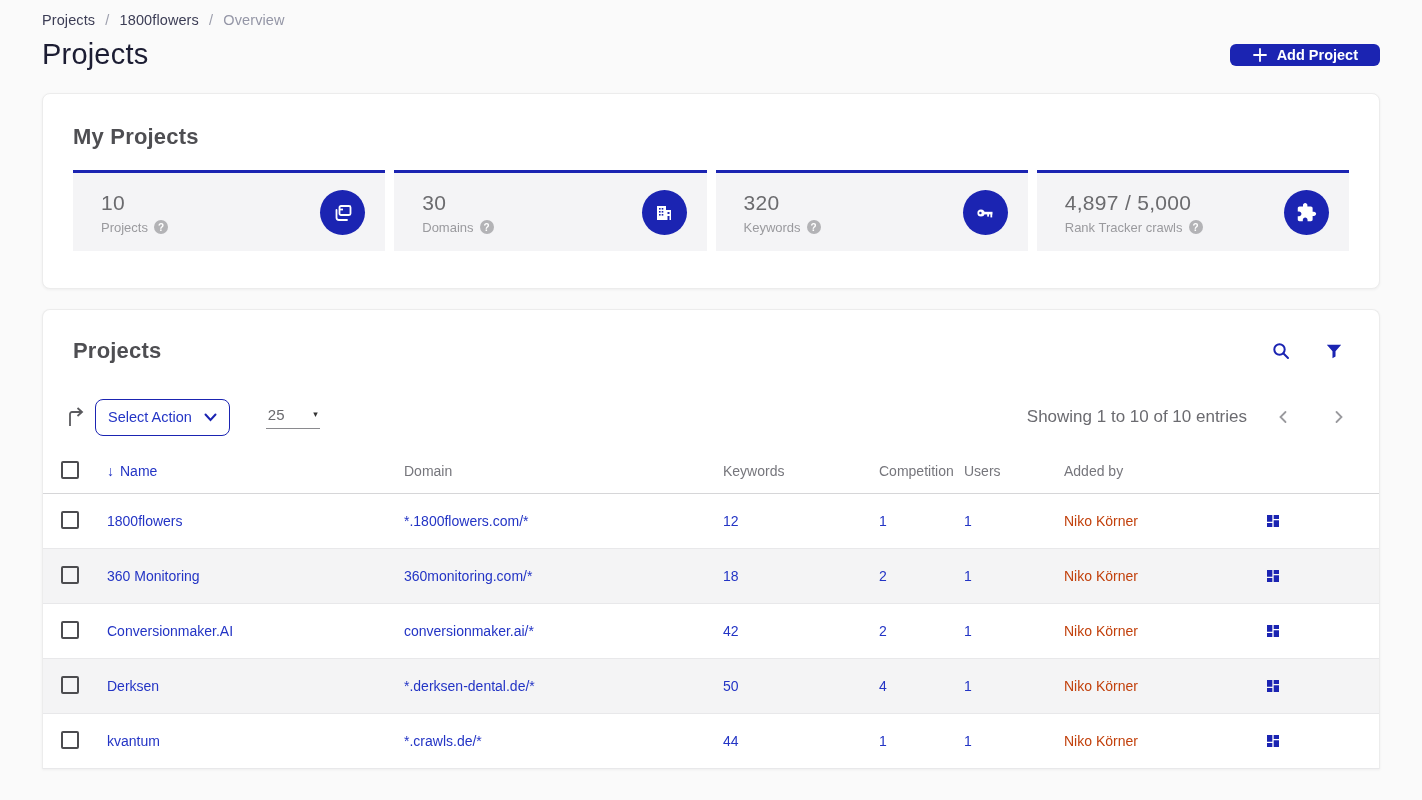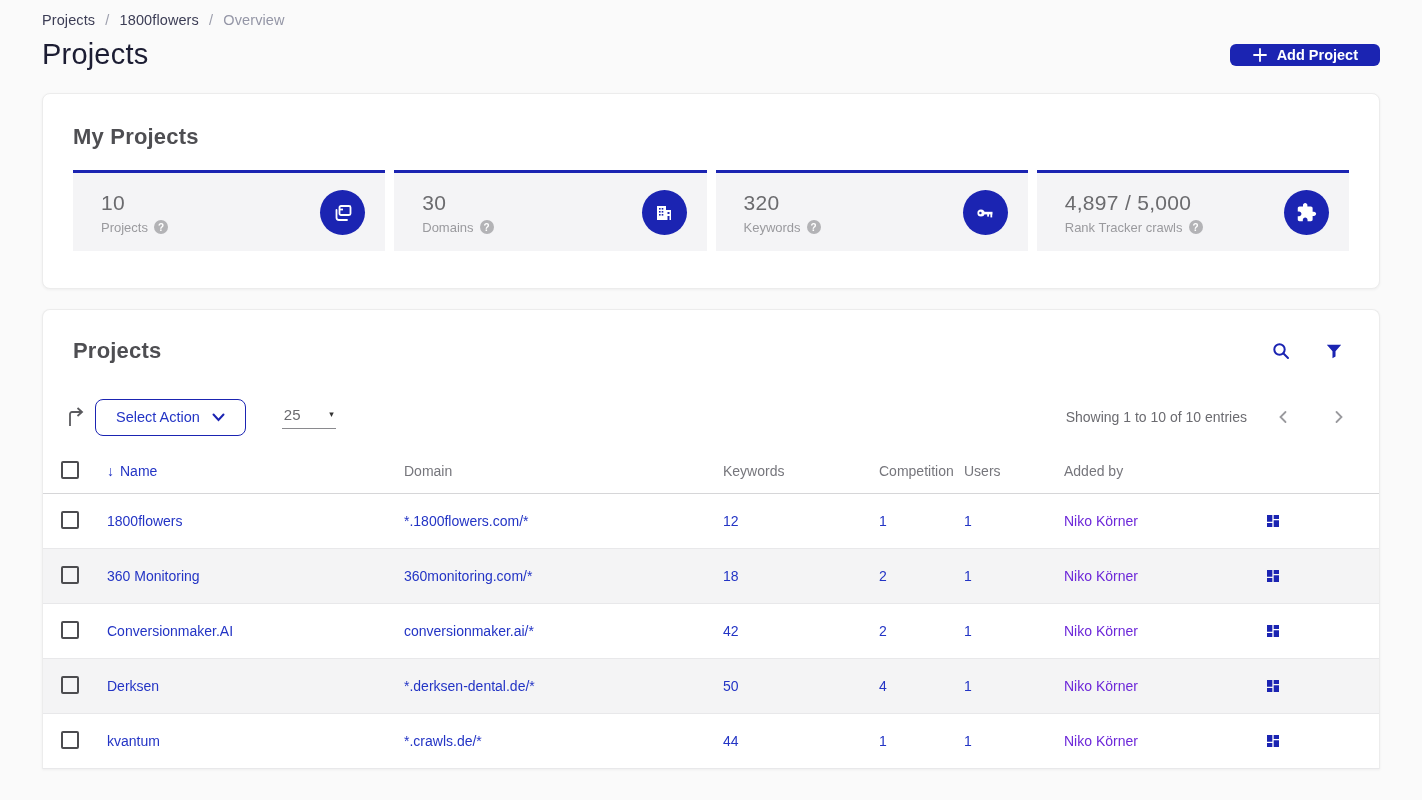--- a/index.html
+++ b/index.html
@@ -60,30 +60,30 @@
   .head-icons { display:flex; align-items:center; gap:30px; }
   .icon-btn { background:none; border:none; cursor:pointer; padding:2px; display:flex; }
 
   
   .toolbar { display:flex; align-items:center; margin-top:34px; padding:0 30px 0 22px; height:38px; }
   .export-btn { background:none; border:none; cursor:pointer; display:flex; margin-right:8px; }
   .select-action {
     display:flex; align-items:center; gap:12px;
     border:1.5px solid #1b24b2; border-radius:8px; background:#fff;
     color:#2334c5; font-size:14.5px; font-weight:500; font-family:inherit;
-    padding:0 20px; height:37px; cursor:pointer;
+    padding:0 12px; height:37px; cursor:pointer;
   }
   .page-size {
     display:flex; align-items:center; justify-content:space-between;
     width:54px; margin-left:36px; padding:0 2px 5px 2px;
     border-bottom:1px solid #8a8a8e; color:#6a6a6e; font-size:15px; cursor:pointer;
   }
   .page-size .tri { font-size:9px; color:#333; }
   .toolbar-right { margin-left:auto; display:flex; align-items:center; }
-  .showing-text { font-size:14px; color:#6b6b70;margin-left:24px; }
+  .showing-text { font-size:17px; color:#6b6b70;margin-left:24px; }
   .pager-btn { background:none; border:none; cursor:pointer; display:flex; padding:4px; }
   .pager-prev { margin-left:26px; }
   .pager-next { margin-left:36px; }
 
   
   .table { margin-top:13px; }
   .tr {
     display:grid;
     grid-template-columns:64px 297px 319px 156px 85px 100px 199px 1fr;
     align-items:center;
@@ -92,21 +92,21 @@
   .th-name { color:#2334c5; display:flex; align-items:center; gap:6px; cursor:pointer; }
   .sort-arrow { font-size:14px; color:#2334c5; }
   .row { height:55px; border-bottom:1px solid #e8e8ea; font-size:14px; background:#fff; }
   .row:nth-child(even) { background:#f4f4f5; }
   .cell-check { padding-left:18px; }
   .checkbox {
     width:18px; height:18px; border:2px solid #4c4c4f; border-radius:2px;
     display:inline-block; cursor:pointer; background:transparent;
   }
   .link { color:#2334c5; text-decoration:none; cursor:pointer; }
-  .muted { color:#6d28d9; }
+  .muted { color:#c2410c; }
   .action-cell { display:flex; }
 </style>
 </head>
 <body>
 
 <div class="page">
 
   <div class="breadcrumb">
     <span class="crumb-link">Projects</span>
     <span class="sep">/</span>

